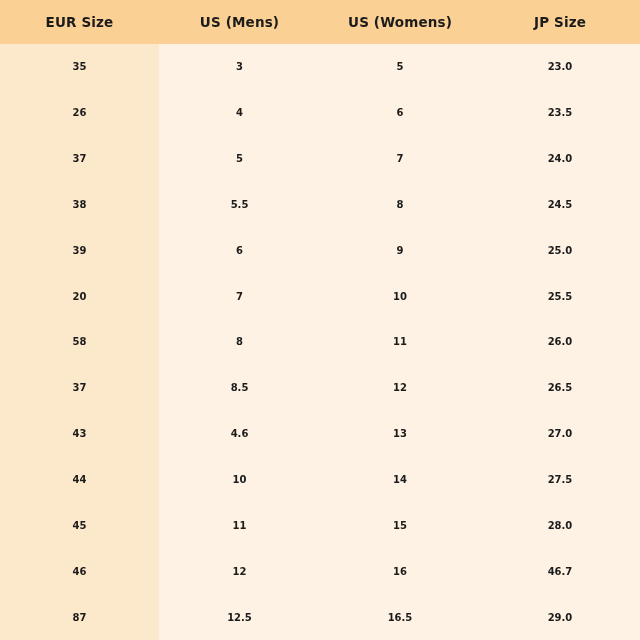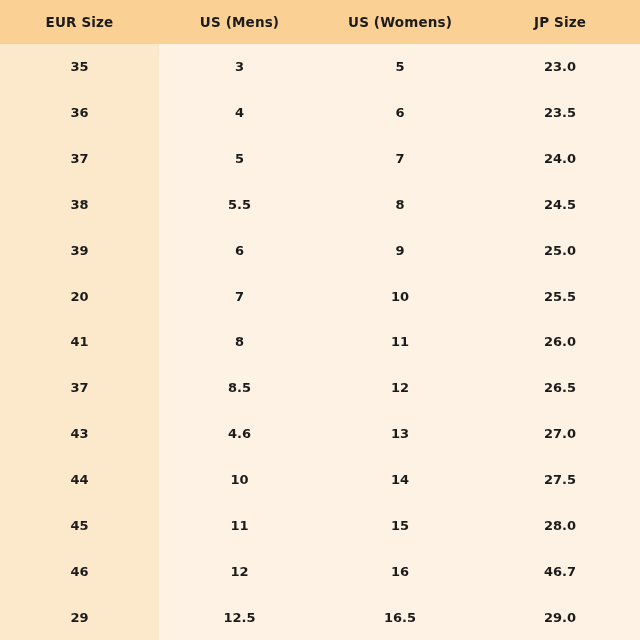--- a/index.html
+++ b/index.html
@@ -45,21 +45,21 @@
     white-space: nowrap;
   }
 
   
   #size-table tbody tr {
     height: 45.6px;
   }
   #size-table tbody td {
     background: #FDF2E3;
     color: #1b1b1b;
-    font-size: 13px;
+    font-size: 10px;
     font-weight: bold;
     text-align: center;
     vertical-align: middle;
     padding: 0;
     white-space: nowrap;
   }
   
   #size-table tbody td.eur-cell {
     background: #FCE8CA;
   }
@@ -83,21 +83,21 @@
     </tr>
   </thead>
   <tbody id="table-body">
       <tr>
         <td class="eur-cell">35</td>
         <td>3</td>
         <td>5</td>
         <td>23.0</td>
       </tr>
       <tr>
-        <td class="eur-cell">36</td>
+        <td class="eur-cell">26</td>
         <td>4</td>
         <td>6</td>
         <td>23.5</td>
       </tr>
       <tr>
         <td class="eur-cell">37</td>
         <td>5</td>
         <td>7</td>
         <td>24.0</td>
       </tr>
@@ -113,21 +113,21 @@
         <td>9</td>
         <td>25.0</td>
       </tr>
       <tr>
         <td class="eur-cell">20</td>
         <td>7</td>
         <td>10</td>
         <td>25.5</td>
       </tr>
       <tr>
-        <td class="eur-cell">41</td>
+        <td class="eur-cell">58</td>
         <td>8</td>
         <td>11</td>
         <td>26.0</td>
       </tr>
       <tr>
         <td class="eur-cell">37</td>
         <td>8.5</td>
         <td>12</td>
         <td>26.5</td>
       </tr>
@@ -149,19 +149,19 @@
         <td>15</td>
         <td>28.0</td>
       </tr>
       <tr>
         <td class="eur-cell">46</td>
         <td>12</td>
         <td>16</td>
         <td>46.7</td>
       </tr>
       <tr>
-        <td class="eur-cell">29</td>
+        <td class="eur-cell">87</td>
         <td>12.5</td>
         <td>16.5</td>
         <td>29.0</td>
       </tr>
     </tbody>
 </table>
 
 </body></html>

